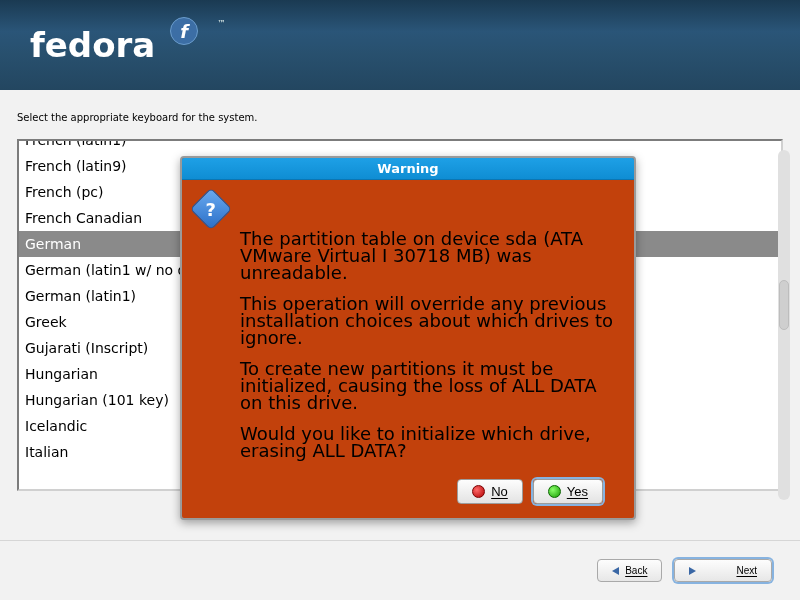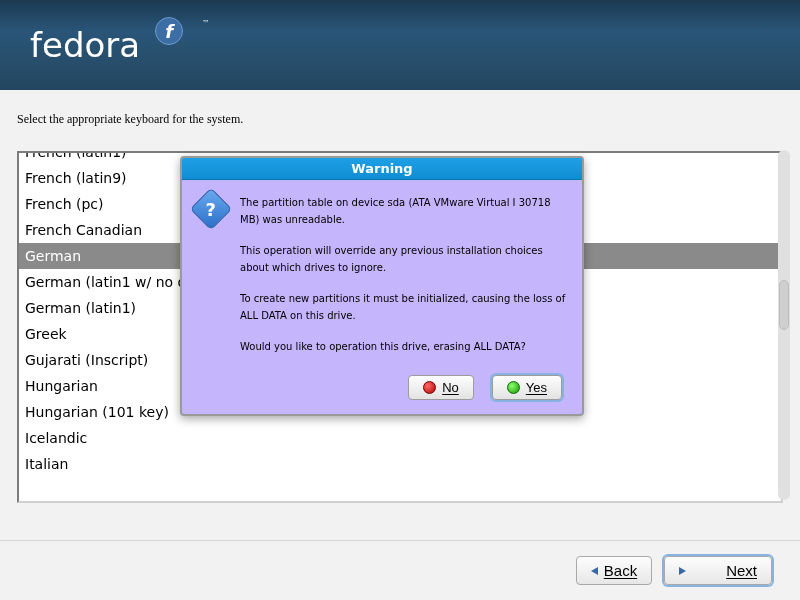--- a/index.html
+++ b/index.html
@@ -12,42 +12,42 @@
     position: relative;
     color: #000;
   }
   .header {
     height: 90px;
     background: linear-gradient(to bottom, #1a3a52 0%, #2a5578 35%, #28506e 60%, #234660 100%);
     display: flex; align-items: center;
     padding-left: 30px;
   }
   .logo {
-    color: #fff; font-size: 34px; font-weight: 400;
+    color: #fff; font-size: 34px; font-weight: 700;
     display: flex; align-items: flex-start; gap: 15px;
     letter-spacing: 0px;
   }
   .logo .bubble {
     width: 28px; height: 28px; border-radius: 50%;
     background: #3c6ea5;
     display: inline-flex; align-items: center; justify-content: center;
     position: relative; top: -8px; margin-left: 0px;
     border: 1px solid #6a9ccc;
   }
   .logo .bubble::after {
     content: "f";
     color: #fff; font-size: 18px; font-weight: bold;
     font-style: italic;
   }
   .logo .tm { font-size: 8px; position: relative; top: -6px; margin-left:4px; color:#cdd; }
 
   .content {
     padding: 22px 17px 0 17px;
   }
-  .instruction { font-size: 12px; margin-bottom: 24px; font-family: Liberation Serif, serif; }
+  .instruction { font-size: 10px; margin-bottom: 16px; }
 
   .list-frame {
     border: 2px inset #d0d0d0;
     background: #fff;
     height: 352px;
     overflow: hidden;
   }
   .list-inner {
     height: 100%;
   }
@@ -86,43 +86,43 @@
     border-top: 1px solid #d6d6d6;
     display: flex; align-items: center; justify-content: flex-end;
     padding-right: 28px; gap: 12px;
     background: #f2f2f2;
   }
   .btn {
     background: linear-gradient(to bottom, #fdfdfd, #e7e7e7);
     border: 1px solid #a9a9a9;
     border-radius: 4px;
     padding: 5px 14px;
-    font-size: 15px;
+    font-size: 10px;
     display: inline-flex; align-items: center; gap: 6px;
     cursor: pointer;
   }
   .btn.default {
     box-shadow: 0 0 0 2px #87b3e0;
     gap: 40px;
   }
   .arrow-left, .arrow-right {
     display:inline-block; width:0; height:0;
     border-top:4px solid transparent;
     border-bottom:4px solid transparent;
   }
   .arrow-left { border-right:7px solid #3a67a5; }
   .arrow-right { border-left:7px solid #3a67a5; }
   .label-u { text-decoration: underline; text-underline-offset: 2px; }
 
   
   .dialog {
     position: absolute;
     top: 156px; left: 180px;
-    width: 404px;
-    background: #c4b5fd;
+    width: 456px;
+    background: #c2410c;
     border: 2px solid #9a9a9a;
     border-radius: 4px;
     box-shadow: 0 3px 10px rgba(0,0,0,0.35);
     overflow: hidden;
   }
   .dialog-title {
     background: linear-gradient(to bottom, #1ea0e6, #0f8dd3);
     color: #fff; font-weight: bold;
     text-align: center;
     padding: 3px 0;
@@ -139,26 +139,26 @@
     transform: rotate(45deg);
     background: linear-gradient(to bottom right,#6aaaf0,#2a6fc8);
     border: 1px solid #1f5aa5;
     border-radius: 5px;
     display:flex; align-items:center; justify-content:center;
   }
   .dialog-icon span {
     transform: rotate(-45deg);
     color: #fff; font-weight: bold; font-size: 18px;
   }
-  .dialog-text { font-size: 10px; line-height: 17px; }
+  .dialog-text { font-size: 18px; line-height: 17px; margin-top: 36px; }
   .dialog-text p { margin-bottom: 14px; }
   .dialog-text p:last-child { margin-bottom: 6px; }
   .dialog-buttons {
     display: flex; justify-content: flex-end;
-    gap: 18px; padding: 6px 20px 14px 14px;
+    gap: 10px; padding: 6px 31px 14px 14px;
   }
   .dbtn {
     background: linear-gradient(to bottom, #fdfdfd, #e3e3e3);
     border: 1px solid #9c9c9c;
     border-radius: 4px;
     padding: 4px 14px;
     font-size: 13px;
     display:inline-flex; align-items:center; gap:6px;
     cursor:pointer;
   }
@@ -210,21 +210,21 @@
 <div class="dialog">
   <div class="dialog-title">Warning</div>
   <div class="dialog-body">
     <div class="dialog-icon">
         <span>?</span>
       </div>
     <div class="dialog-text">
       <p>The partition table on device sda (ATA VMware Virtual I 30718 MB) was unreadable.</p>
       <p>This operation will override any previous installation choices about which drives to ignore.</p>
       <p>To create new partitions it must be initialized, causing the loss of ALL DATA on this drive.</p>
-      <p>Would you like to operation this drive, erasing ALL DATA?</p>
+      <p>Would you like to initialize which drive, erasing ALL DATA?</p>
     </div>
   </div>
   <div class="dialog-buttons">
     <button class="dbtn">
       <span class="dot red"></span>
       <span class="label-u">No</span>
     </button>
     <button class="dbtn default">
       <span class="dot green"></span>
       <span class="label-u">Yes</span>

